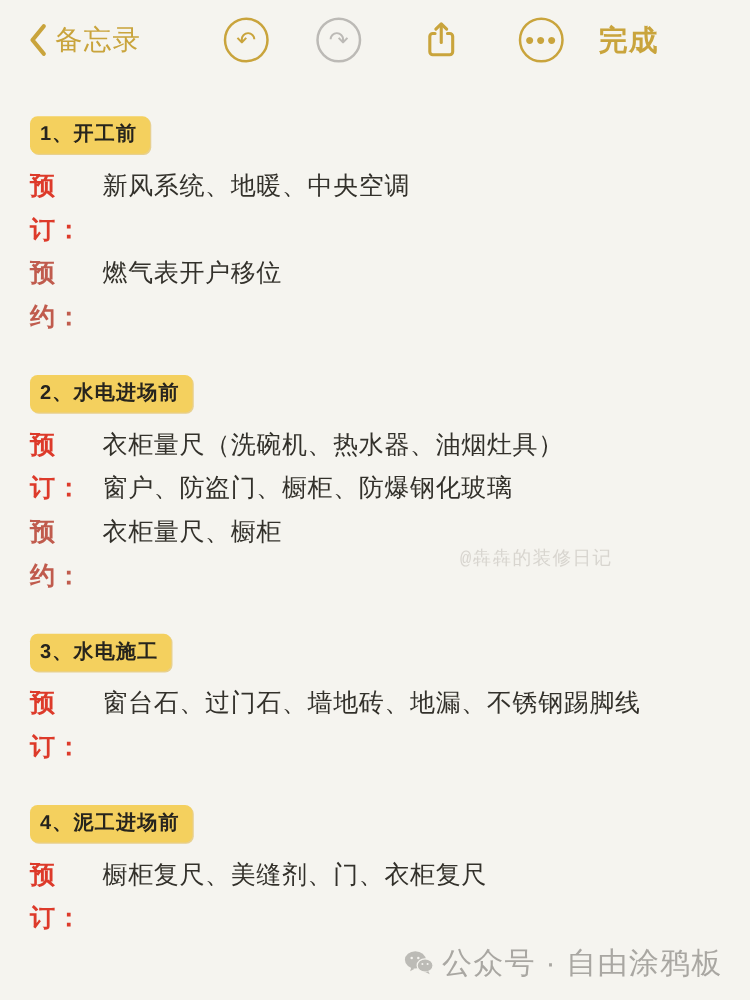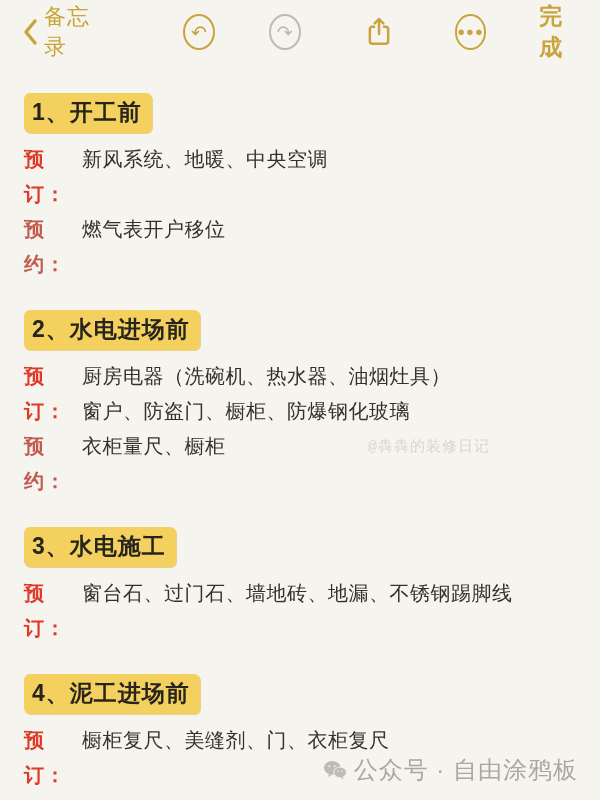--- a/index.html
+++ b/index.html
@@ -5,21 +5,21 @@
   html,body{margin:0;padding:0;}
   body{
     width:600px;height:800px;position:relative;overflow:hidden;
     background:#f5f4ef;
     font-family:"Liberation Sans","DejaVu Sans",sans-serif;
     color:#32302a;
   }
   
   .toolbar{
     display:flex;align-items:center;
-    height:58px;padding:6px 22px 0 22px;box-sizing:border-box;gap:16px;
+    height:58px;padding:6px 22px 0 22px;box-sizing:border-box;
   }
   .back-group{display:flex;align-items:center;gap:6px;cursor:pointer;}
   .back-chevron{display:inline-flex;width:16px;height:26px;}
   .back-label{
     font-size:22px;color:#c9a43c;letter-spacing:1px;
   }
   .icon-btn{display:inline-flex;align-items:center;justify-content:center;cursor:pointer;}
   .circle-icon{
     width:36px;height:36px;border:2.4px solid #c9a43c;border-radius:50%;
     box-sizing:border-box;font-size:19px;line-height:1;color:#c9a43c;
@@ -40,21 +40,21 @@
   .note{padding:8px 24px 0 24px;position:relative;}
   .note-title{
     font-size:31px;font-weight:bold;color:#1d1c18;
     margin:6px 0 2px 0;letter-spacing:1px;
   }
   .section{margin-top:27px;}
   .section-heading{
     display:inline-block;
     background:#f4d05e;
     color:#26241d;
-    font-size:23px;font-weight:bold;
+    font-size:16px;font-weight:bold;
     padding:4px 10px 5px 8px;border-radius:6px;
     letter-spacing:1px;
     box-shadow:1px 1px 0 rgba(221,178,62,.55);
   }
   .row{display:flex;align-items:flex-start;margin-top:10px;font-family:Liberation Mono, monospace;}
   .row + .row{margin-top:0;}
   .row-label{
     flex:0 0 auto;width:58px;
     font-size:20px;font-weight:bold;line-height:35px;letter-spacing:1px;
   }
@@ -123,21 +123,21 @@
           </div>
         </div><div class="row">
           <span class="row-label red-muted">预约：</span>
           <div class="row-lines">
             <div class="row-line">燃气表开户移位</div>
           </div>
         </div></section>
       <section class="section"><div class="section-heading">2、水电进场前</div><div class="row">
           <span class="row-label red-bright">预订：</span>
           <div class="row-lines">
-            <div class="row-line">厨房电器（洗碗机、热水器、油烟灶具）</div>
+            <div class="row-line">衣柜量尺（洗碗机、热水器、油烟灶具）</div>
             <div class="row-line">窗户、防盗门、橱柜、防爆钢化玻璃</div>
           </div>
         </div><div class="row">
           <span class="row-label red-muted">预约：</span>
           <div class="row-lines">
             <div class="row-line">衣柜量尺、橱柜</div>
           </div>
         </div></section>
       <section class="section"><div class="section-heading">3、水电施工</div><div class="row">
           <span class="row-label red-bright">预订：</span>

